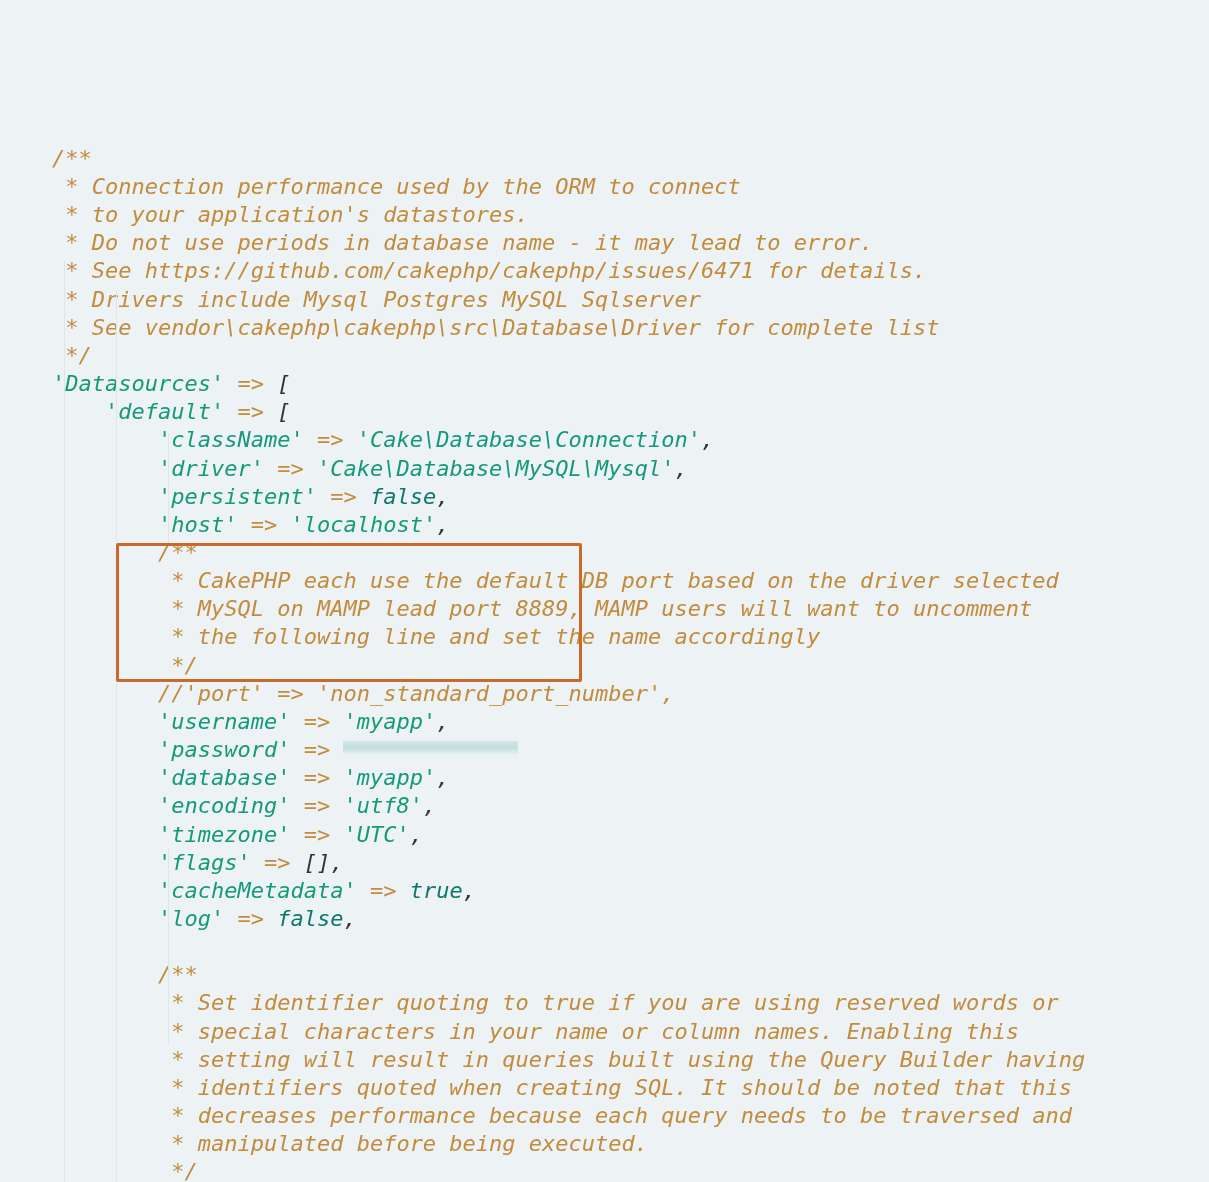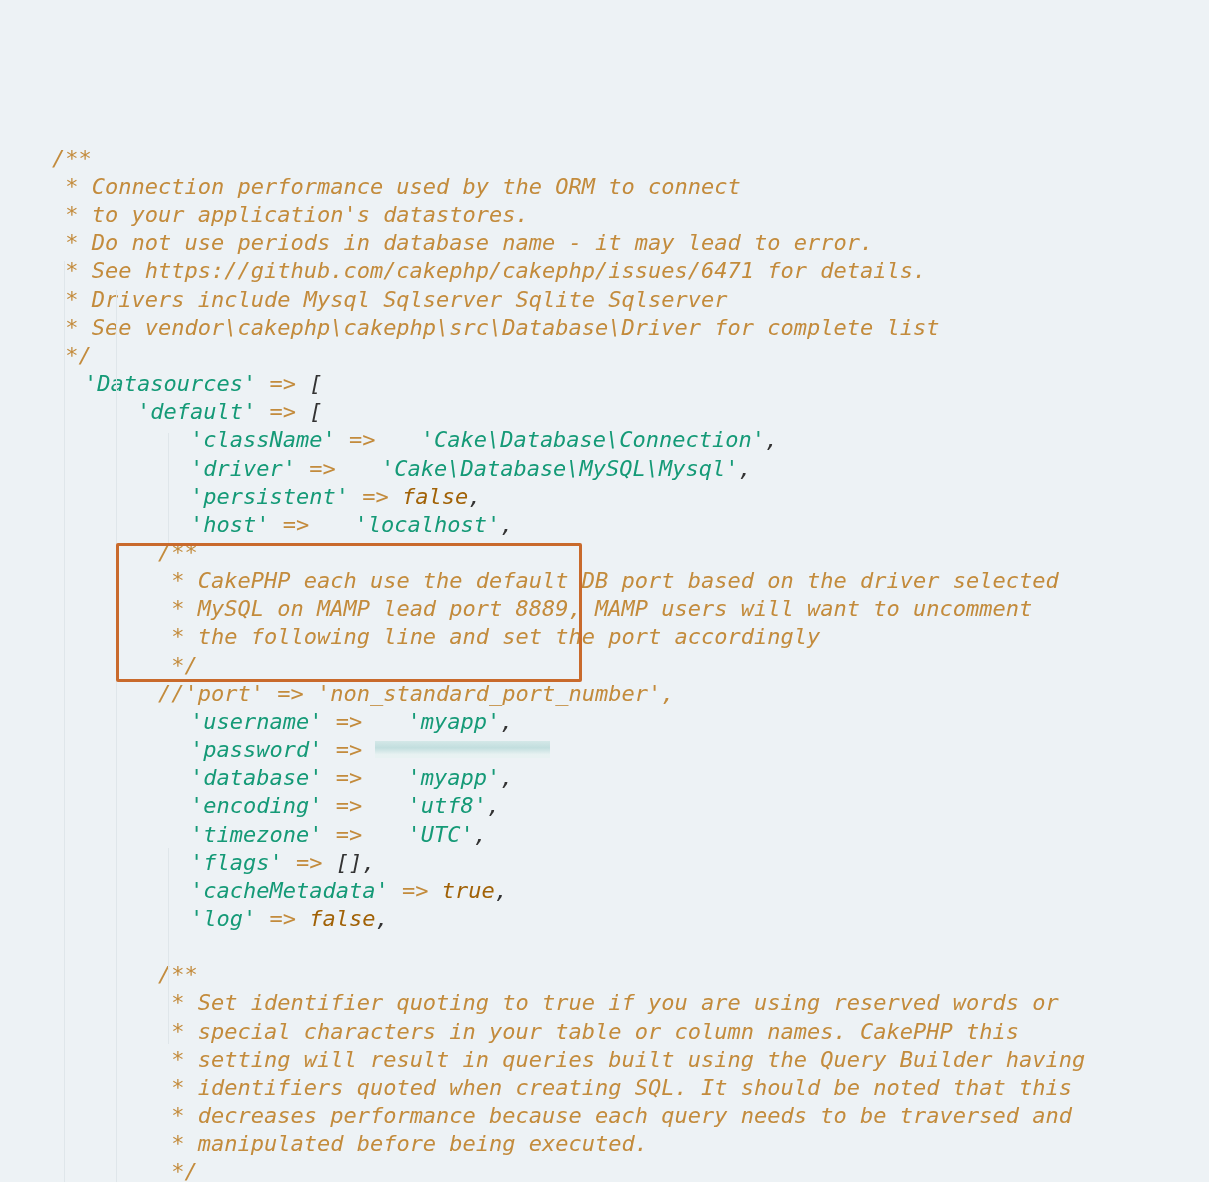--- a/index.html
+++ b/index.html
@@ -24,24 +24,24 @@
     bottom: 0;
     width: 1px;
     background: #dfe6ea;
   }
   .guide.g1 { left: 64px; top: 261px; bottom: 0; }
   .guide.g2 { left: 116px; top: 290px; bottom: 0; }
   .guide.g3 { left: 168px; top: 433px; height: 113px; }
   .guide.g4 { left: 168px; top: 848px; height: 196px; }
 
   .cm { color: #c38b3c; } 
-  .str { color: #159a77; margin-left: 32px; } 
+  .str { color: #159a77; } 
   .arr { color: #c38b3c; } 
   .p  { color: #333; }     
-  .kw { color: #a16207; }  
+  .kw { color: #0f766e; }  
 
   .highlight-box {
     position: absolute;
     border: 3px solid #c96a2c;
     border-radius: 2px;
     pointer-events: none;
   }
   .redacted {
     display: inline-block;
     width: 175px;
@@ -57,47 +57,47 @@
 <div class="code-wrap">
 <div class="guide g1"></div>
 <div class="guide g2"></div>
 <div class="guide g3"></div>
 <div class="guide g4"></div>
 <span class="cm">/**</span>
 <span class="cm"> * Connection performance used by the ORM to connect</span>
 <span class="cm"> * to your application's datastores.</span>
 <span class="cm"> * Do not use periods in database name - it may lead to error.</span>
 <span class="cm"> * See https://github.com/cakephp/cakephp/issues/6471 for details.</span>
-<span class="cm"> * Drivers include Mysql Sqlserver Sqlite Sqlserver</span>
+<span class="cm"> * Drivers include Mysql Postgres MySQL Sqlserver</span>
 <span class="cm"> * See vendor\cakephp\cakephp\src\Database\Driver for complete list</span>
 <span class="cm"> */</span>
 <span class="str">'Datasources'</span> <span class="arr">=&gt;</span> <span class="p">[</span>
     <span class="str">'default'</span> <span class="arr">=&gt;</span> <span class="p">[</span>
         <span class="str">'className'</span> <span class="arr">=&gt;</span> <span class="str">'Cake\Database\Connection'</span><span class="p">,</span>
         <span class="str">'driver'</span> <span class="arr">=&gt;</span> <span class="str">'Cake\Database\MySQL\Mysql'</span><span class="p">,</span>
         <span class="str">'persistent'</span> <span class="arr">=&gt;</span> <span class="kw">false</span><span class="p">,</span>
         <span class="str">'host'</span> <span class="arr">=&gt;</span> <span class="str">'localhost'</span><span class="p">,</span>
         <span class="cm">/**</span>
         <span class="cm"> * CakePHP each use the default DB port based on the driver selected</span>
         <span class="cm"> * MySQL on MAMP lead port 8889, MAMP users will want to uncomment</span>
-        <span class="cm"> * the following line and set the port accordingly</span>
+        <span class="cm"> * the following line and set the name accordingly</span>
         <span class="cm"> */</span>
         <span class="cm">//'port' =&gt; 'non_standard_port_number',</span>
         <span class="str">'username'</span> <span class="arr">=&gt;</span> <span class="str">'myapp'</span><span class="p">,</span>
         <span class="str">'password'</span> <span class="arr">=&gt;</span> <span class="redacted"></span>
         <span class="str">'database'</span> <span class="arr">=&gt;</span> <span class="str">'myapp'</span><span class="p">,</span>
         <span class="str">'encoding'</span> <span class="arr">=&gt;</span> <span class="str">'utf8'</span><span class="p">,</span>
         <span class="str">'timezone'</span> <span class="arr">=&gt;</span> <span class="str">'UTC'</span><span class="p">,</span>
         <span class="str">'flags'</span> <span class="arr">=&gt;</span> <span class="p">[]</span><span class="p">,</span>
         <span class="str">'cacheMetadata'</span> <span class="arr">=&gt;</span> <span class="kw">true</span><span class="p">,</span>
         <span class="str">'log'</span> <span class="arr">=&gt;</span> <span class="kw">false</span><span class="p">,</span>
 
         <span class="cm">/**</span>
         <span class="cm"> * Set identifier quoting to true if you are using reserved words or</span>
-        <span class="cm"> * special characters in your table or column names. CakePHP this</span>
+        <span class="cm"> * special characters in your name or column names. Enabling this</span>
         <span class="cm"> * setting will result in queries built using the Query Builder having</span>
         <span class="cm"> * identifiers quoted when creating SQL. It should be noted that this</span>
         <span class="cm"> * decreases performance because each query needs to be traversed and</span>
         <span class="cm"> * manipulated before being executed.</span>
         <span class="cm"> */</span>
           
 </div>
 
 <div class="highlight-box" style="top:543px;left:116px;width:460px;height:133px;"></div>
 

